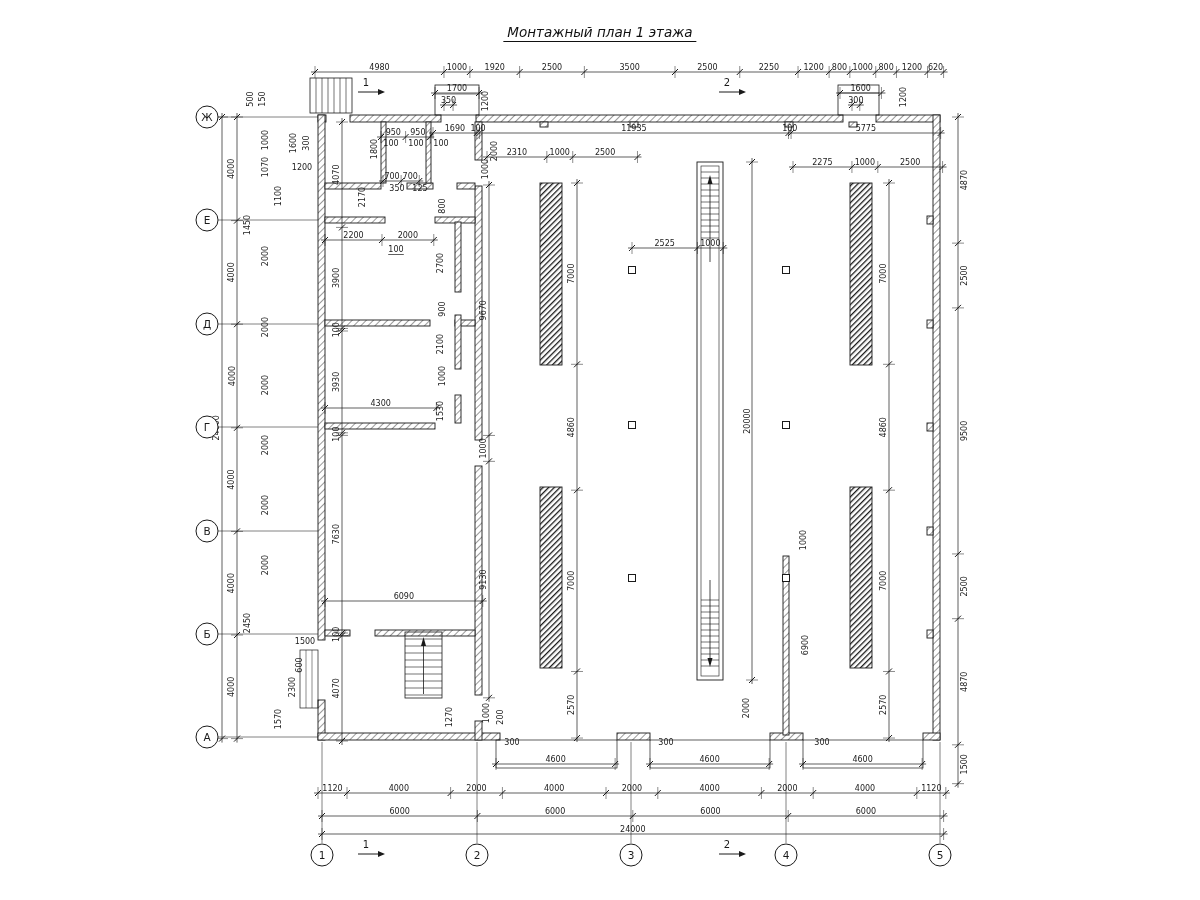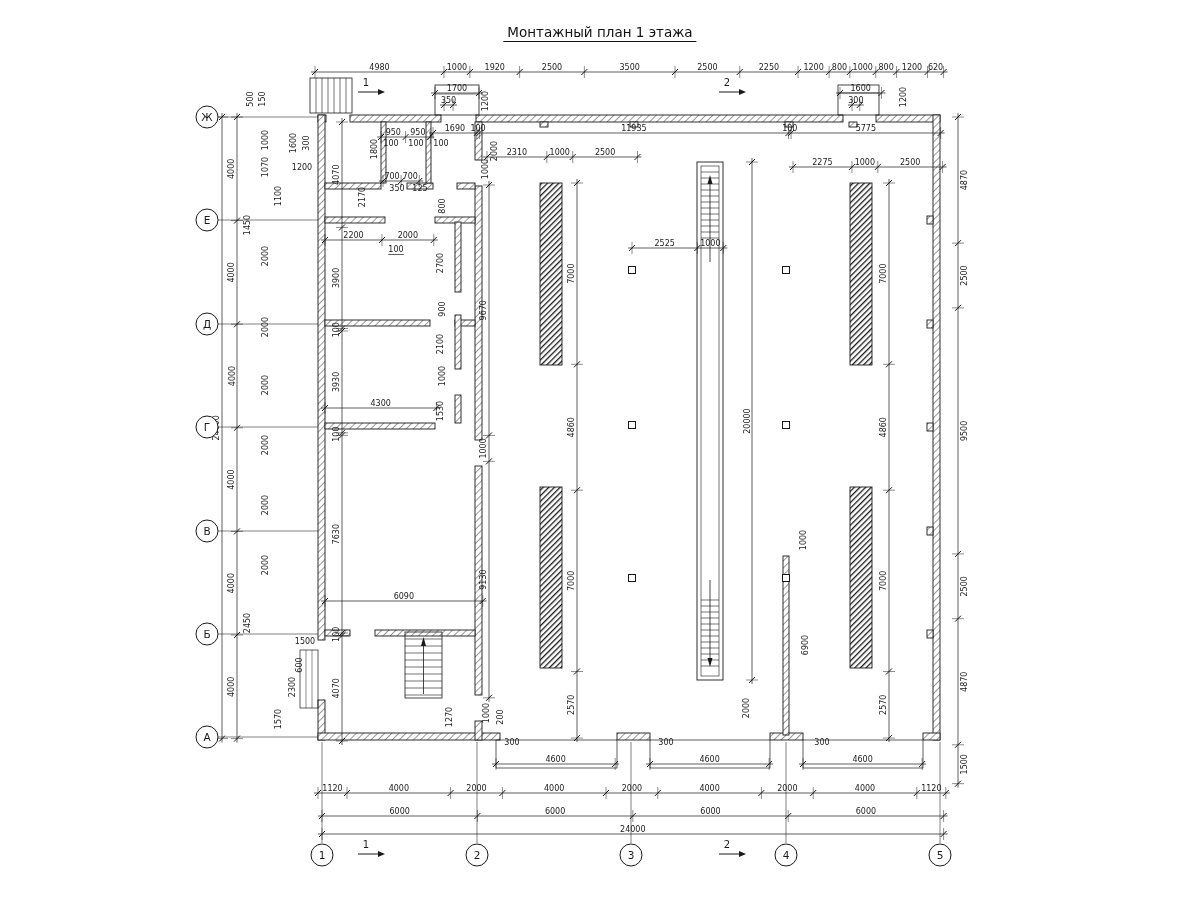--- a/index.html
+++ b/index.html
@@ -1,19 +1,19 @@
 <!DOCTYPE html>
 <html><head>
 <meta charset="utf-8">
 <style>
   html,body{margin:0;padding:0;background:#fff;}
   .sheet{position:relative;width:1200px;height:900px;background:#fff;overflow:hidden;
          font-family:"DejaVu Sans",sans-serif;color:#111;}
   .title{position:absolute;top:24px;left:50%;transform:translateX(-50%);
-         font-size:13.5px;border-bottom:1.2px solid #111;
+         font-style:italic;font-size:13.5px;border-bottom:1.2px solid #111;
          padding:0 4px 1px;white-space:nowrap;}
   svg{position:absolute;left:0;top:0;}
   text{font-family:"DejaVu Sans",sans-serif;}
 </style>
 </head>
 <body>
 
 <div class="sheet">
   <svg id="plan-svg" width="1200" height="900" viewBox="0 0 1200 900">
     <defs>

